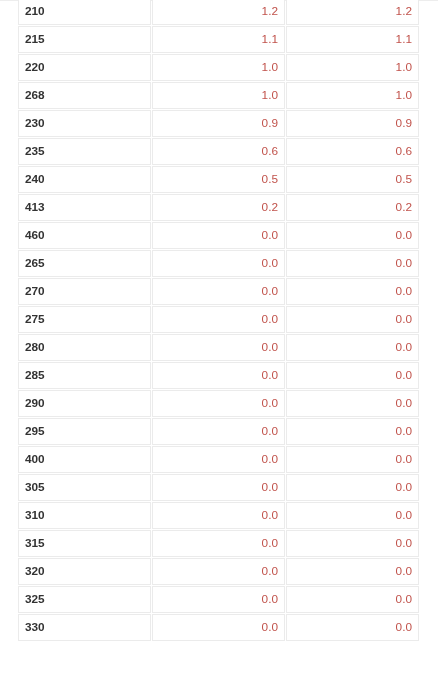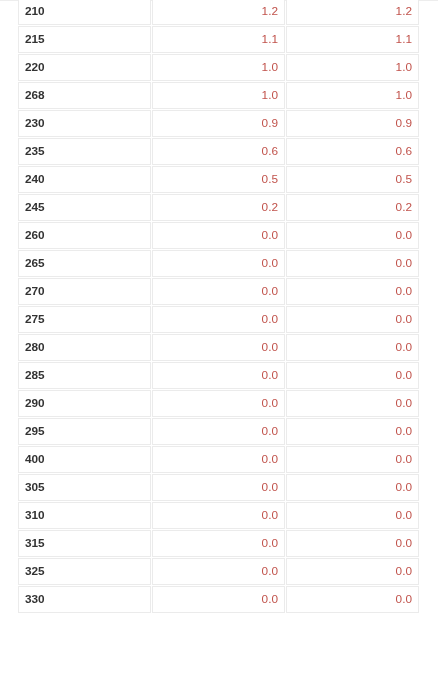--- a/index.html
+++ b/index.html
@@ -91,26 +91,26 @@
         <td class="c-label">235</td>
         <td class="c-val">0.6</td>
         <td class="c-val">0.6</td>
       </tr>
       <tr class="data-row">
         <td class="c-label">240</td>
         <td class="c-val">0.5</td>
         <td class="c-val">0.5</td>
       </tr>
       <tr class="data-row">
-        <td class="c-label">245</td>
+        <td class="c-label">413</td>
         <td class="c-val">0.2</td>
         <td class="c-val">0.2</td>
       </tr>
       <tr class="data-row">
-        <td class="c-label">260</td>
+        <td class="c-label">460</td>
         <td class="c-val">0.0</td>
         <td class="c-val">0.0</td>
       </tr>
       <tr class="data-row">
         <td class="c-label">265</td>
         <td class="c-val">0.0</td>
         <td class="c-val">0.0</td>
       </tr>
       <tr class="data-row">
         <td class="c-label">270</td>
@@ -156,20 +156,25 @@
         <td class="c-label">310</td>
         <td class="c-val">0.0</td>
         <td class="c-val">0.0</td>
       </tr>
       <tr class="data-row">
         <td class="c-label">315</td>
         <td class="c-val">0.0</td>
         <td class="c-val">0.0</td>
       </tr>
       <tr class="data-row">
+        <td class="c-label">320</td>
+        <td class="c-val">0.0</td>
+        <td class="c-val">0.0</td>
+      </tr>
+      <tr class="data-row">
         <td class="c-label">325</td>
         <td class="c-val">0.0</td>
         <td class="c-val">0.0</td>
       </tr>
       <tr class="data-row">
         <td class="c-label">330</td>
         <td class="c-val">0.0</td>
         <td class="c-val">0.0</td>
       </tr>
     </tbody>

